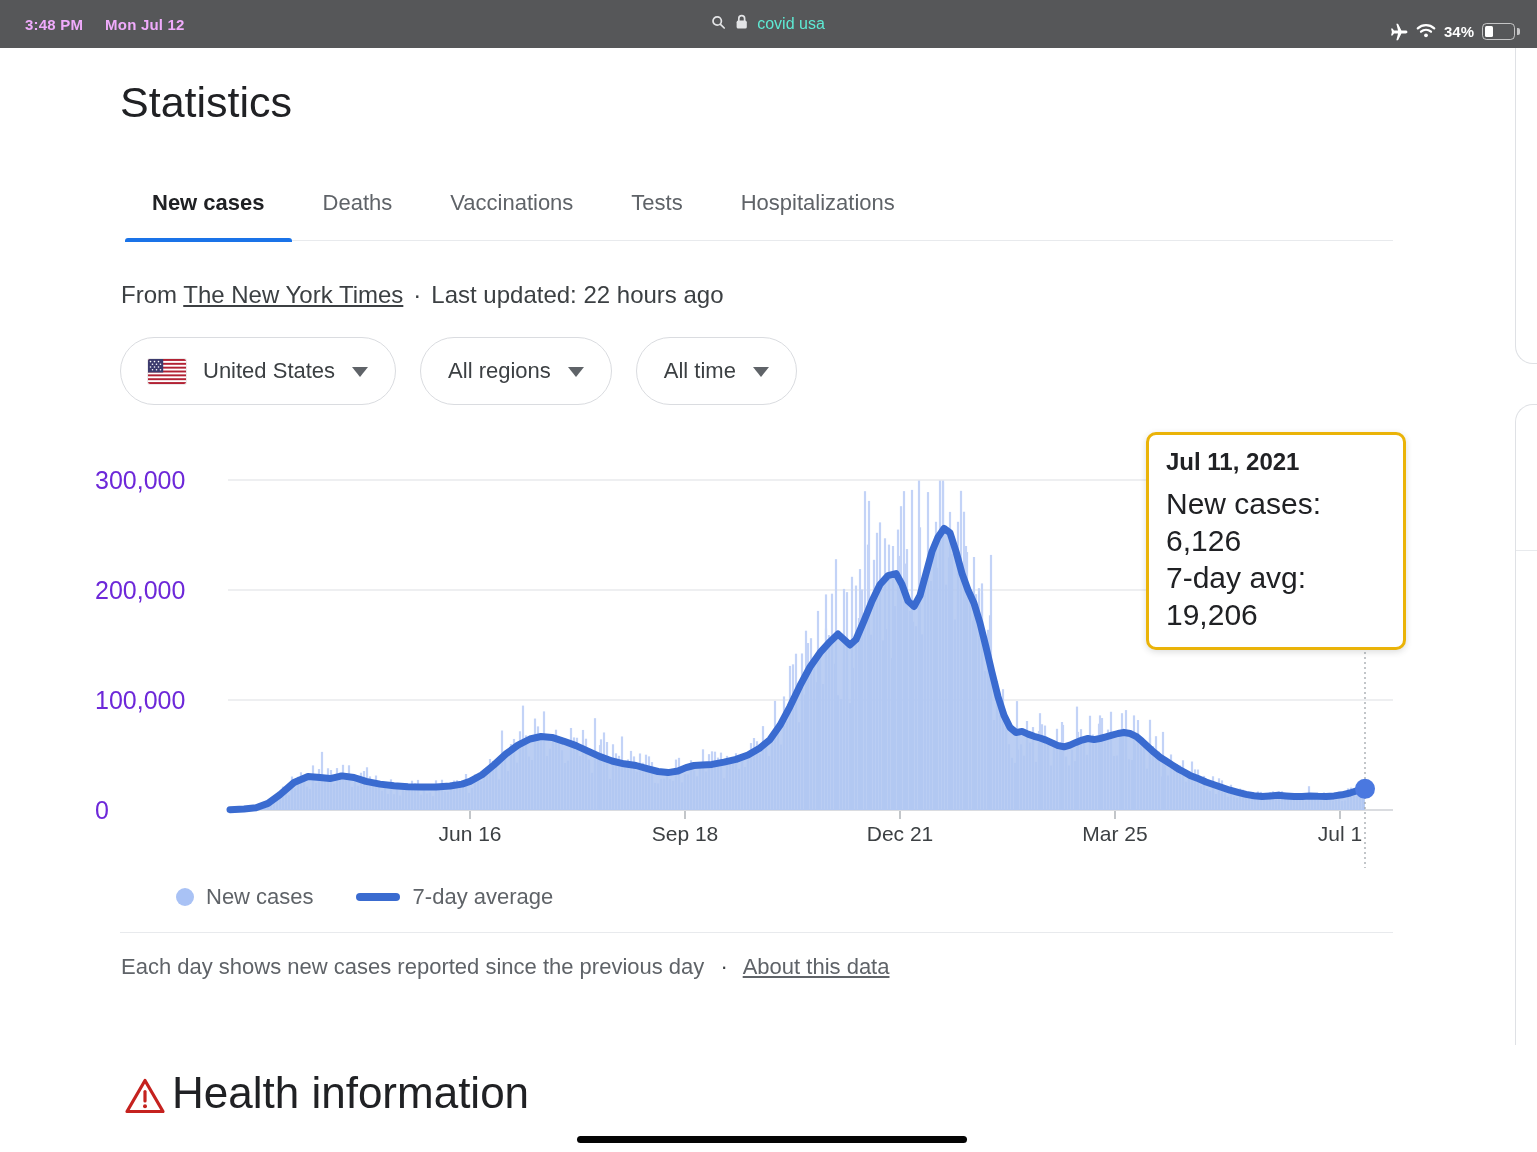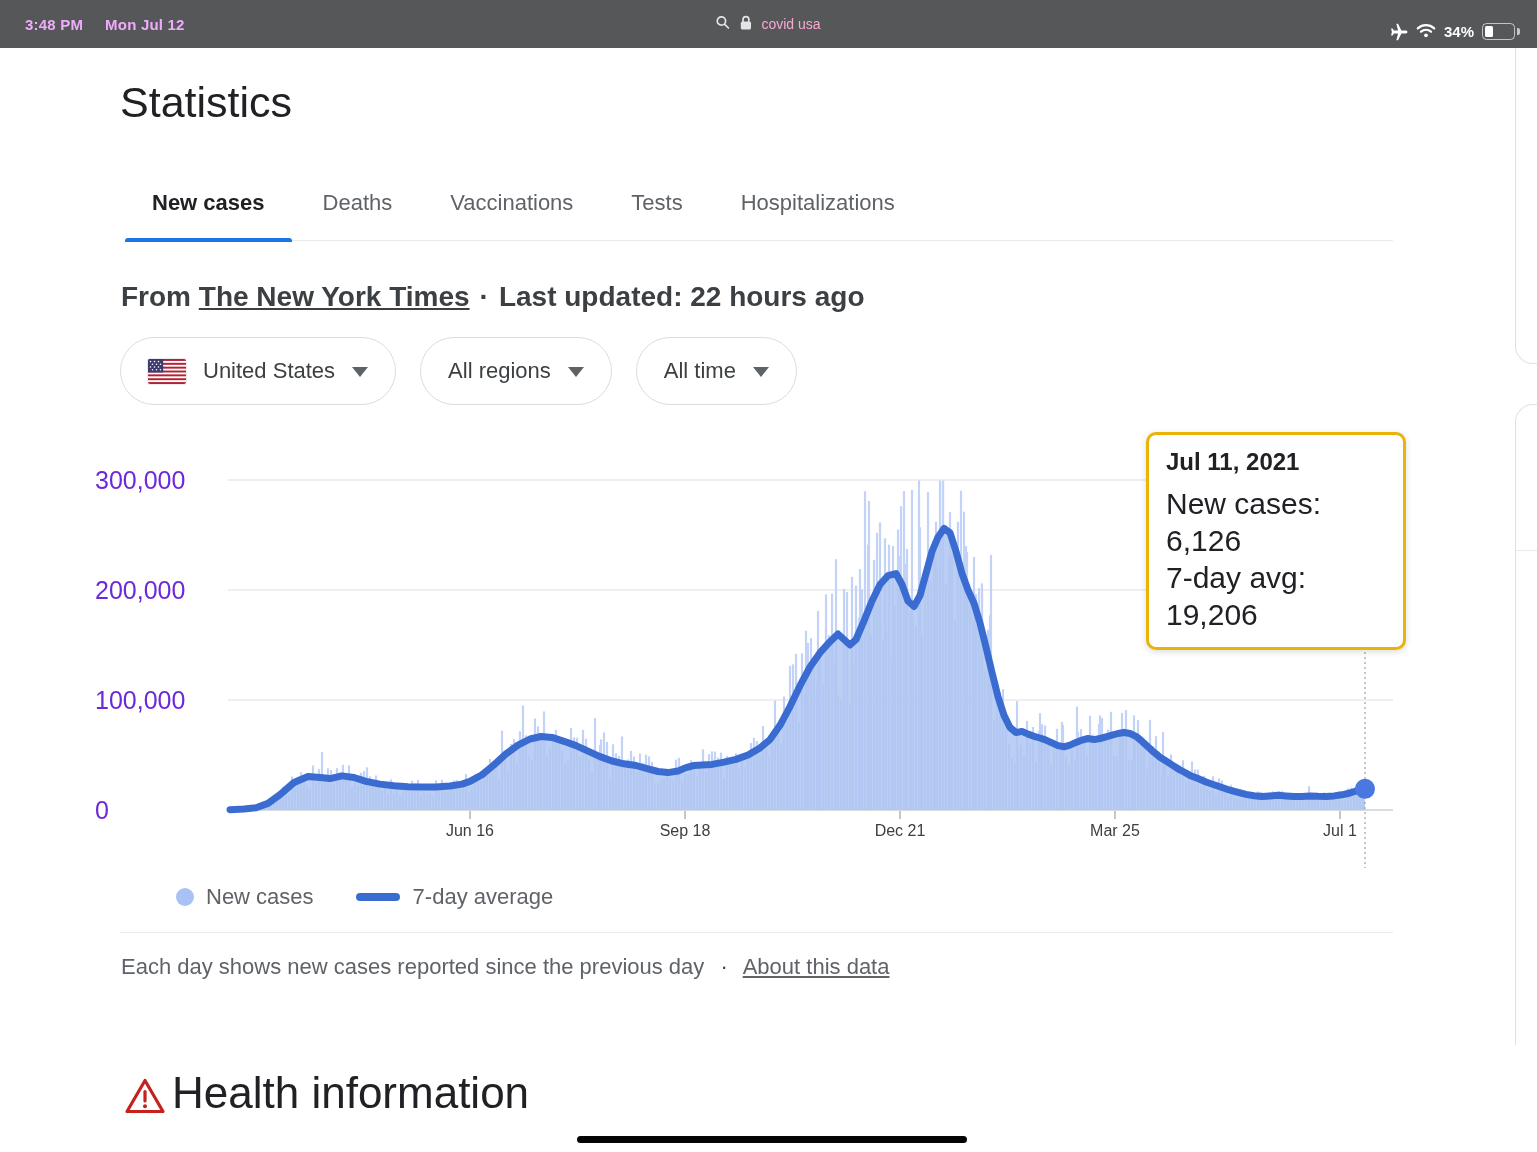--- a/index.html
+++ b/index.html
@@ -4,51 +4,51 @@
 <style>
   html,body{margin:0;padding:0;background:#fff;}
   .page{position:relative;width:1537px;height:1152px;background:#ffffff;overflow:hidden;
         font-family:"Liberation Sans",sans-serif;color:#202124;}
 
   
   .status-bar{position:absolute;left:0;top:0;width:1537px;height:48px;background:#565759;}
   .status-left{position:absolute;left:25px;top:0;height:48px;display:flex;align-items:center;gap:22px;
                color:#f0abfc;font-size:15px;font-weight:700;letter-spacing:.2px;}
   .url-bar{position:absolute;left:768px;top:0;height:48px;transform:translateX(-50%);
-           display:flex;align-items:center;gap:9px;color:#f9a8d4;font-size:14px;}
+           display:flex;align-items:center;gap:9px;color:#5eead4;font-size:16px;}
   .status-right{position:absolute;right:22px;top:0;height:63px;display:flex;align-items:center;gap:8px;
                 color:#fff;font-size:15px;font-weight:700;}
   .battery{width:31px;height:15px;border:1.5px solid rgba(255,255,255,.65);border-radius:4.5px;position:relative;}
   .battery .level{position:absolute;left:2px;top:2px;bottom:2px;width:8px;background:#fff;border-radius:1.5px;}
   .battery .nub{position:absolute;right:-5.5px;top:3.5px;width:3px;height:7px;background:rgba(255,255,255,.65);
                 border-radius:0 2px 2px 0;}
 
   
   .page-title{position:absolute;left:120px;top:78px;font-size:43px;font-weight:400;color:#202124;}
   .tabs{position:absolute;left:125px;top:186px;width:1268px;display:flex;gap:4px;border-bottom:1px solid #e8eaed;}
   .tab{padding:4px 27px 24px;font-size:22px;color:#5f6368;position:relative;cursor:pointer;white-space:nowrap;}
   .tab.active{color:#202124;font-weight:700;}
   .tab.active::after{content:"";position:absolute;left:0;right:0;bottom:-2px;height:4px;background:#1a73e8;
                      border-radius:3px 3px 0 0;}
 
-  .source-line{position:absolute;left:121px;top:281px;font-size:28px;color:#3c4043;font-weight:bold;}
+  .source-line{position:absolute;left:121px;top:281px;font-size:24px;color:#3c4043;}
   .source-line a{color:#3c4043;text-decoration:underline;}
   .sep-dot{margin:0 10px;color:#3c4043;}
 
   
   .pills{position:absolute;left:120px;top:337px;display:flex;gap:24px;}
   .pill{height:66px;border:1.5px solid #dadce0;border-radius:34px;display:flex;align-items:center;
         padding:0 27px;gap:17px;font-size:22px;color:#3c4043;background:#fff;cursor:pointer;}
   .caret{width:0;height:0;border-left:8px solid transparent;border-right:8px solid transparent;
          border-top:10px solid #5f6368;margin-top:2px;}
   .flagwrap{width:38px;height:25px;overflow:hidden;border-radius:2px;box-shadow:0 0 0 1px rgba(0,0,0,.08);}
 
   
   .ytick{position:absolute;left:95px;width:105px;font-size:25px;color:#6d28d9;line-height:26px;}
-  .xtick{position:absolute;top:822px;width:120px;text-align:center;font-size:16px;color:#3c4043;}
+  .xtick{position:absolute;top:822px;width:120px;text-align:center;font-size:21px;color:#3c4043;}
   #chart-svg{position:absolute;left:0;top:440px;pointer-events:none;}
   .chart-hit{position:absolute;left:228px;top:460px;width:1165px;height:370px;}
 
   .tooltip{position:absolute;left:1146px;top:432px;width:220px;background:#fff;border:3px solid #eab308;
            border-radius:10px;box-shadow:0 2px 6px rgba(60,64,67,.18);padding:13px 17px 14px;z-index:5;}
   .tooltip .tt-date{font-size:24px;font-weight:700;color:#202124;margin-bottom:9px;}
   .tooltip .tt-row{font-size:30px;color:#202124;line-height:37px;}
 
   .legend{position:absolute;left:176px;top:884px;display:flex;align-items:center;font-size:22px;color:#5f6368;}
   .legend-dot{width:18px;height:18px;border-radius:50%;background:#a9c2f5;margin-right:12px;}

